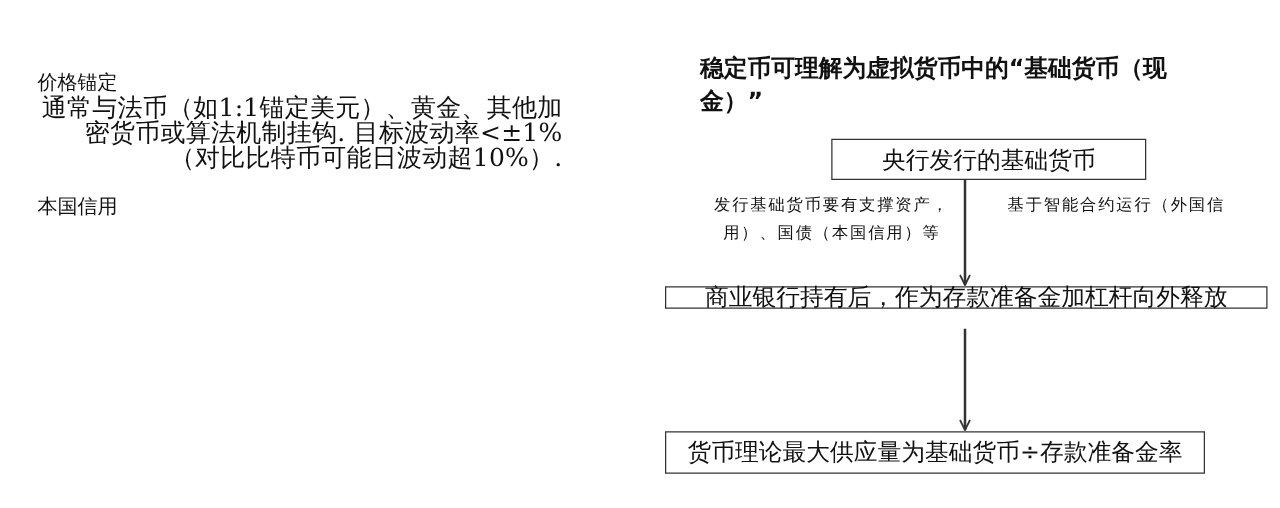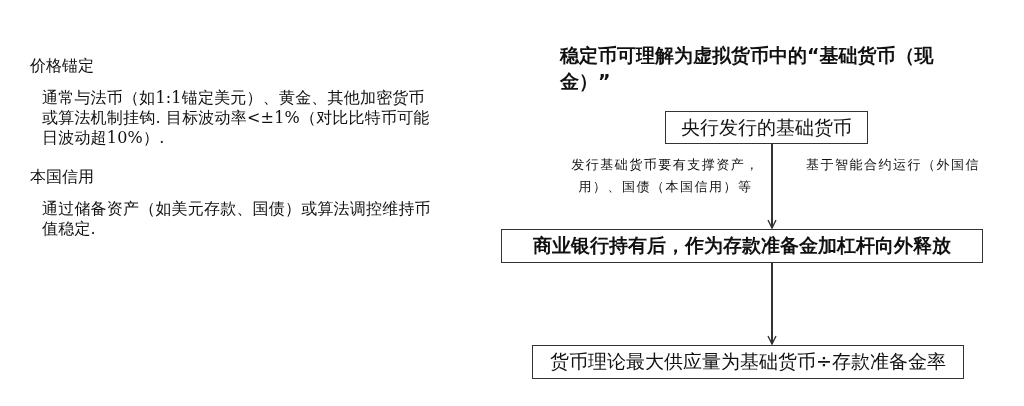--- a/index.html
+++ b/index.html
@@ -25,24 +25,25 @@
     margin-bottom: 19px;
   }
   .section-heading {
     font-family: "DejaVu Sans", "Liberation Sans", sans-serif;
     font-weight: normal;
     font-size: 16px;
     line-height: 20px;
     margin: 0;
   }
   .section-body {
-    font-size: 16px;
+    font-size: 20px;
     line-height: 20px;
-    margin: 12px;
+    margin: 0;
     letter-spacing: 0.2px;
+    text-align: right;
   }
   .title {
     position: absolute;
     left: 560px;
     top: 42px;
     width: 420px;
     font-family: "DejaVu Sans", "Liberation Sans", sans-serif;
     font-weight: bold;
     font-size: 19px;
     line-height: 26px;
@@ -53,22 +54,22 @@
     border: 1.5px solid #333333;
     background: #ffffff;
     font-family: "DejaVu Sans", "Liberation Sans", sans-serif;
     font-size: 19px;
     display: flex;
     align-items: center;
     justify-content: center;
     box-sizing: border-box;
     white-space: nowrap;
   }
-  .box-1 { left: 665px; top: 111px; width: 203px; height: 33px; }
-  .box-2 { left: 501px; top: 229px; width: 482px; height: 34px; font-weight: bold; }
+  .box-1 { left: 665px; top: 111px; width: 252px; height: 33px; }
+  .box-2 { left: 532px; top: 229px; width: 482px; height: 18px; }
   .box-3 { left: 532px; top: 345px; width: 432px; height: 34px; }
   .vline {
     position: absolute;
     left: 771px;
     width: 1.5px;
     background: #333333;
   }
   .vline-1 { top: 144px; height: 84px; }
   .vline-2 { top: 263px; height: 81px; }
   .arrowhead {
@@ -101,21 +102,20 @@
 </head>
 <body>
 
 <div class="left-col">
   <div class="section">
     <p class="section-heading">价格锚定</p>
     <p class="section-body">通常与法币（如1:1锚定美元）、黄金、其他加密货币或算法机制挂钩. 目标波动率&lt;±1%（对比比特币可能日波动超10%）.</p>
   </div>
   <div class="section">
     <p class="section-heading">本国信用</p>
-    <p class="section-body">通过储备资产（如美元存款、国债）或算法调控维持币值稳定.</p>
   </div>
   <div class="section">
   </div>
 </div>
 
 <p class="title">稳定币可理解为虚拟货币中的“基础货币（现金）”</p>
 
 <div class="box box-1">
   <span>央行发行的基础货币</span>
 </div>

